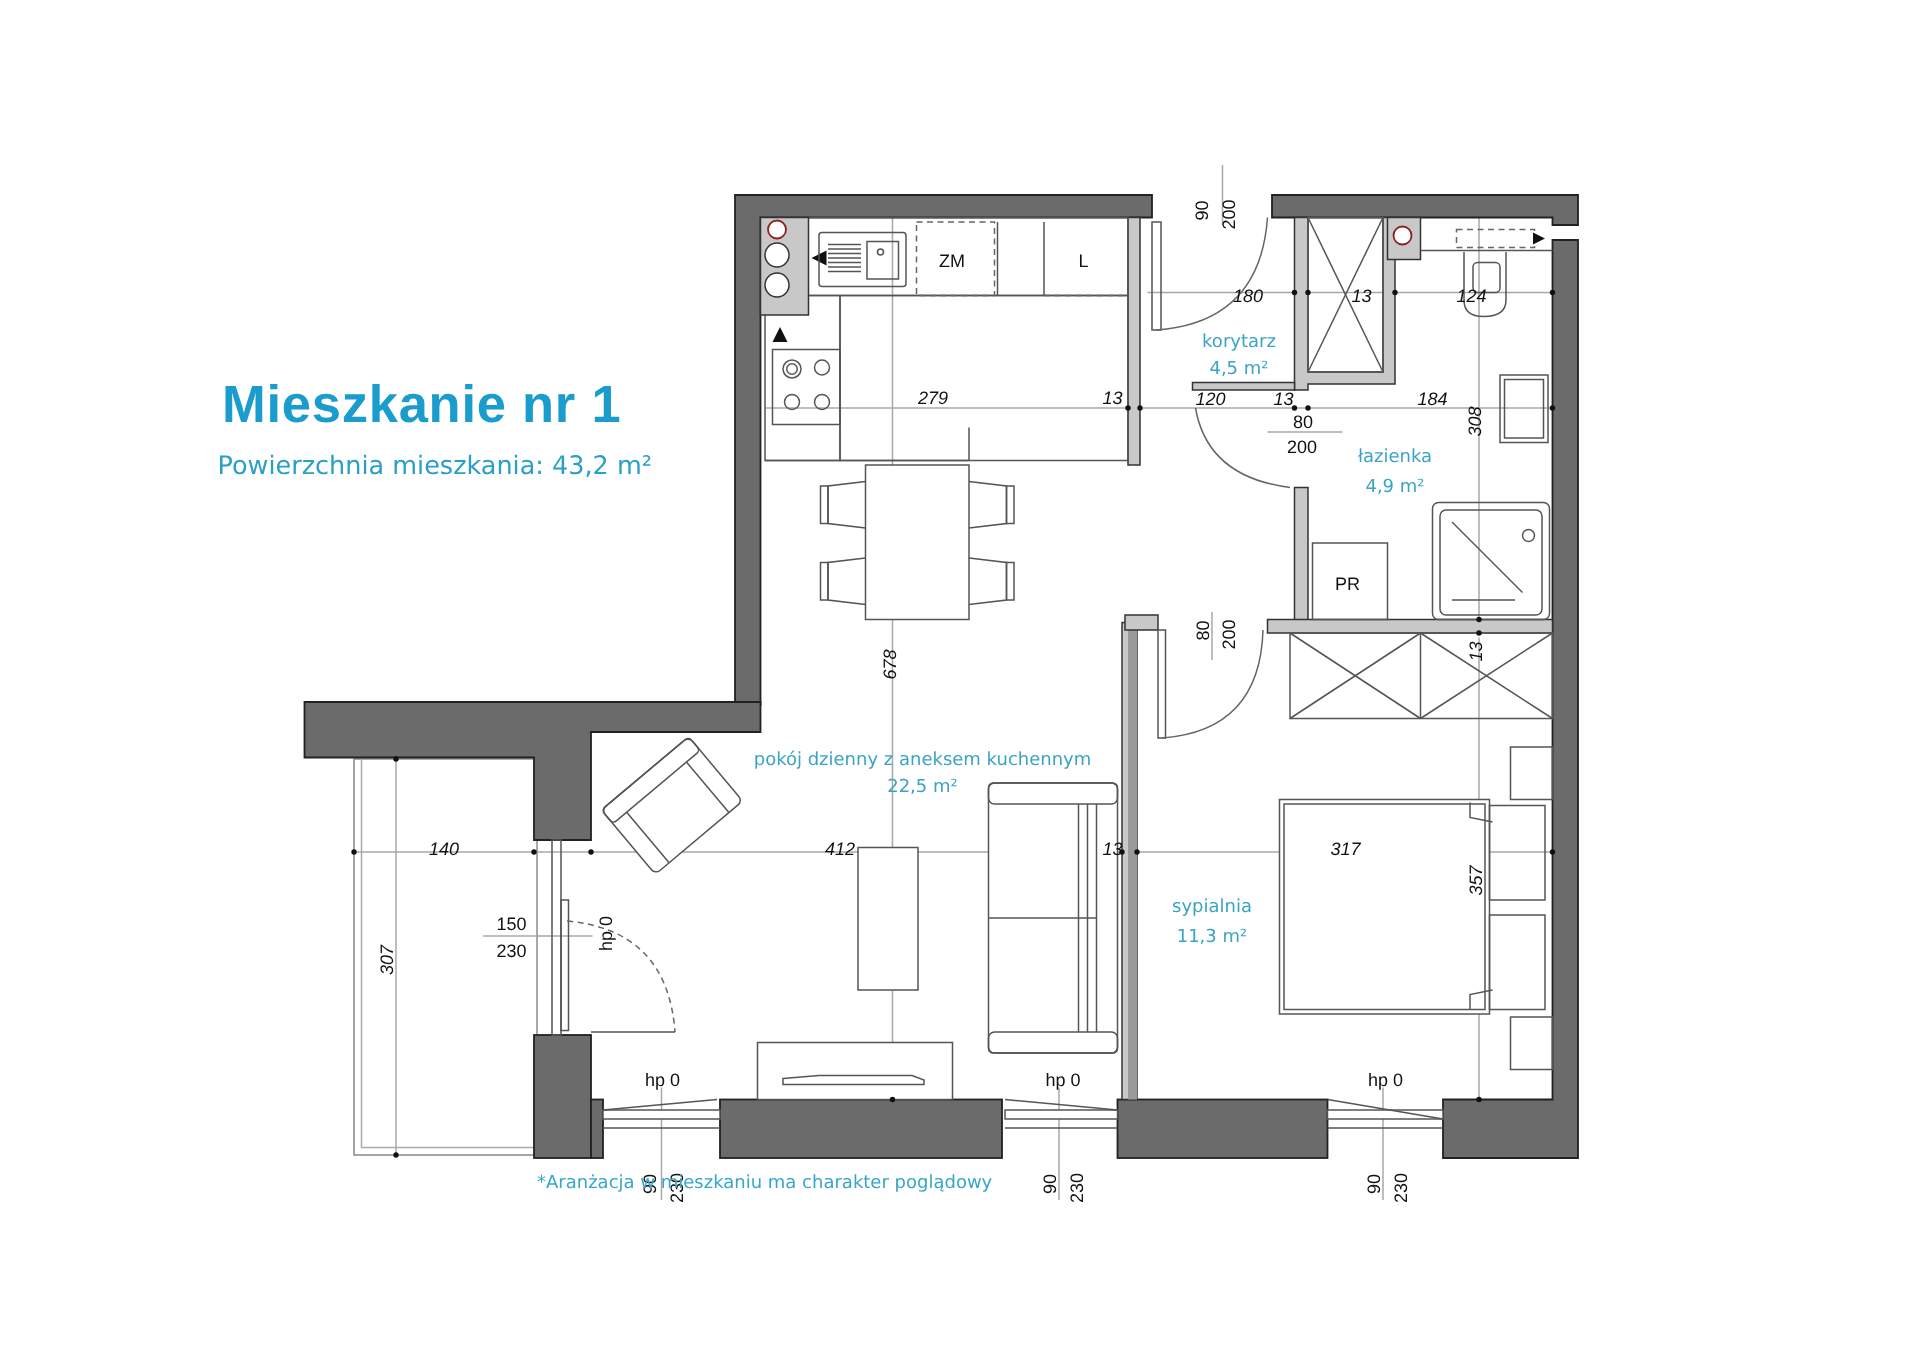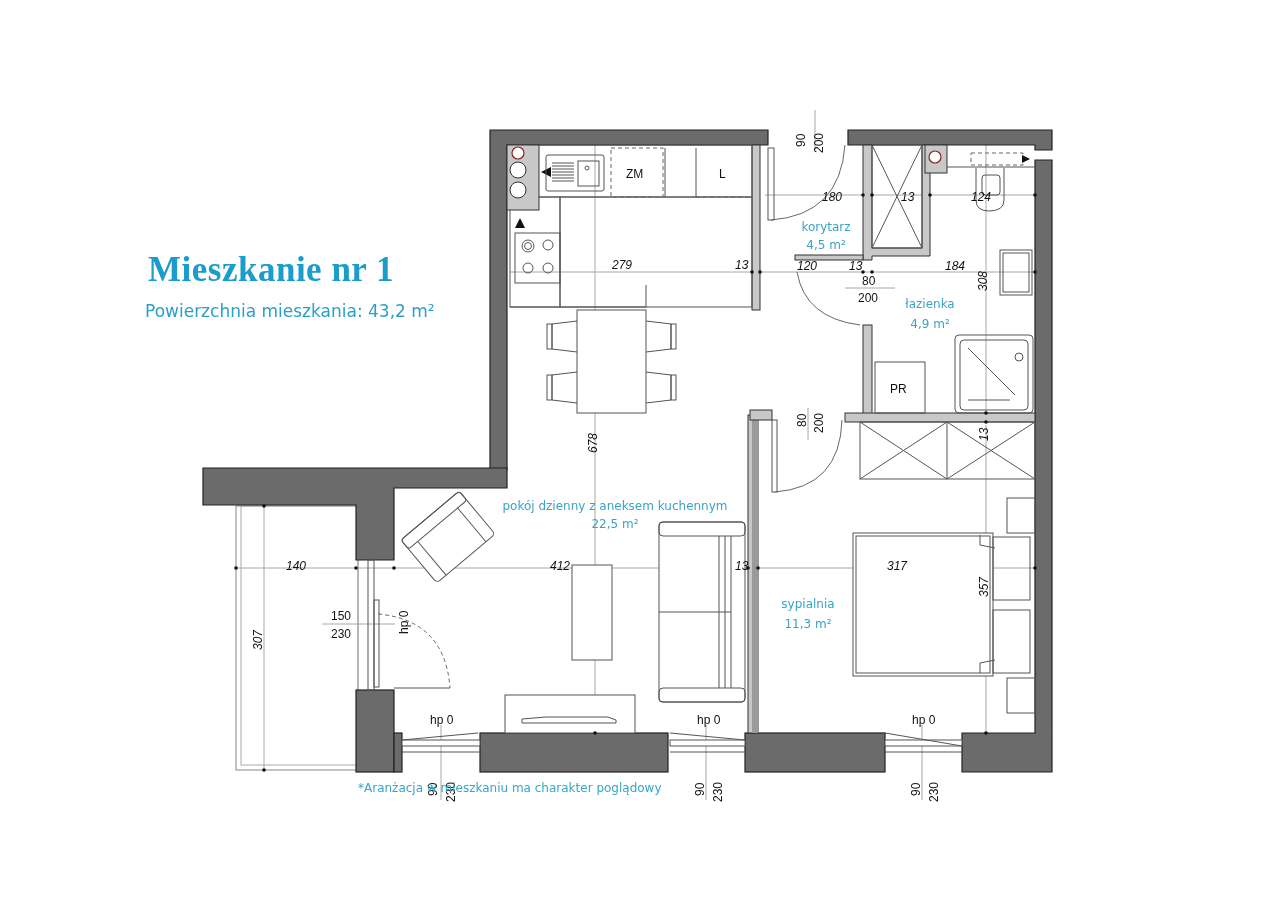--- a/index.html
+++ b/index.html
@@ -1,17 +1,17 @@
 <!DOCTYPE html>
 <html><head>
 <meta charset="utf-8">
 <style>
   html, body { margin: 0; padding: 0; background: #ffffff; }
   body { width: 1280px; height: 905px; position: relative; overflow: hidden; font-family: "DejaVu Sans", sans-serif; }
-  .title { position: absolute; left: 148px; top: 250px; font-size: 35px; font-weight: bold; color: #1a9ccc; letter-spacing: 0.5px; font-family: Liberation Serif, serif; white-space: nowrap; }
+  .title { position: absolute; left: 148px; top: 250px; font-size: 35px; font-weight: bold; color: #1a9ccc; letter-spacing: 0.5px; font-family: Liberation Sans, sans-serif; white-space: nowrap; }
   .subtitle { position: absolute; left: 145px; top: 301px; font-size: 17px; color: #2aa0c8; font-family: "DejaVu Sans", sans-serif; white-space: nowrap; text-align: center; }
   .note { position: absolute; left: 358px; top: 781px; font-size: 12px; color: #36a6c9; font-family: "DejaVu Sans", sans-serif; white-space: nowrap; }
   svg { position: absolute; left: 0; top: 0; }
   .wall { fill: #6b6b6b; stroke: #222; stroke-width: 1.2; }
   .pwall { fill: #c8c8c8; stroke: #333; stroke-width: 1; }
   .fur { fill: none; stroke: #555; stroke-width: 1; }
   .furw { fill: #fff; stroke: #555; stroke-width: 1; }
   .dim { stroke: #a8a8a8; stroke-width: 1; fill: none; }
   .dimtxt { font-family: "Liberation Sans", sans-serif; font-size: 12px; font-style: italic; fill: #111; }
   .lbl { font-family: "Liberation Sans", sans-serif; font-size: 12px; fill: #111; }

